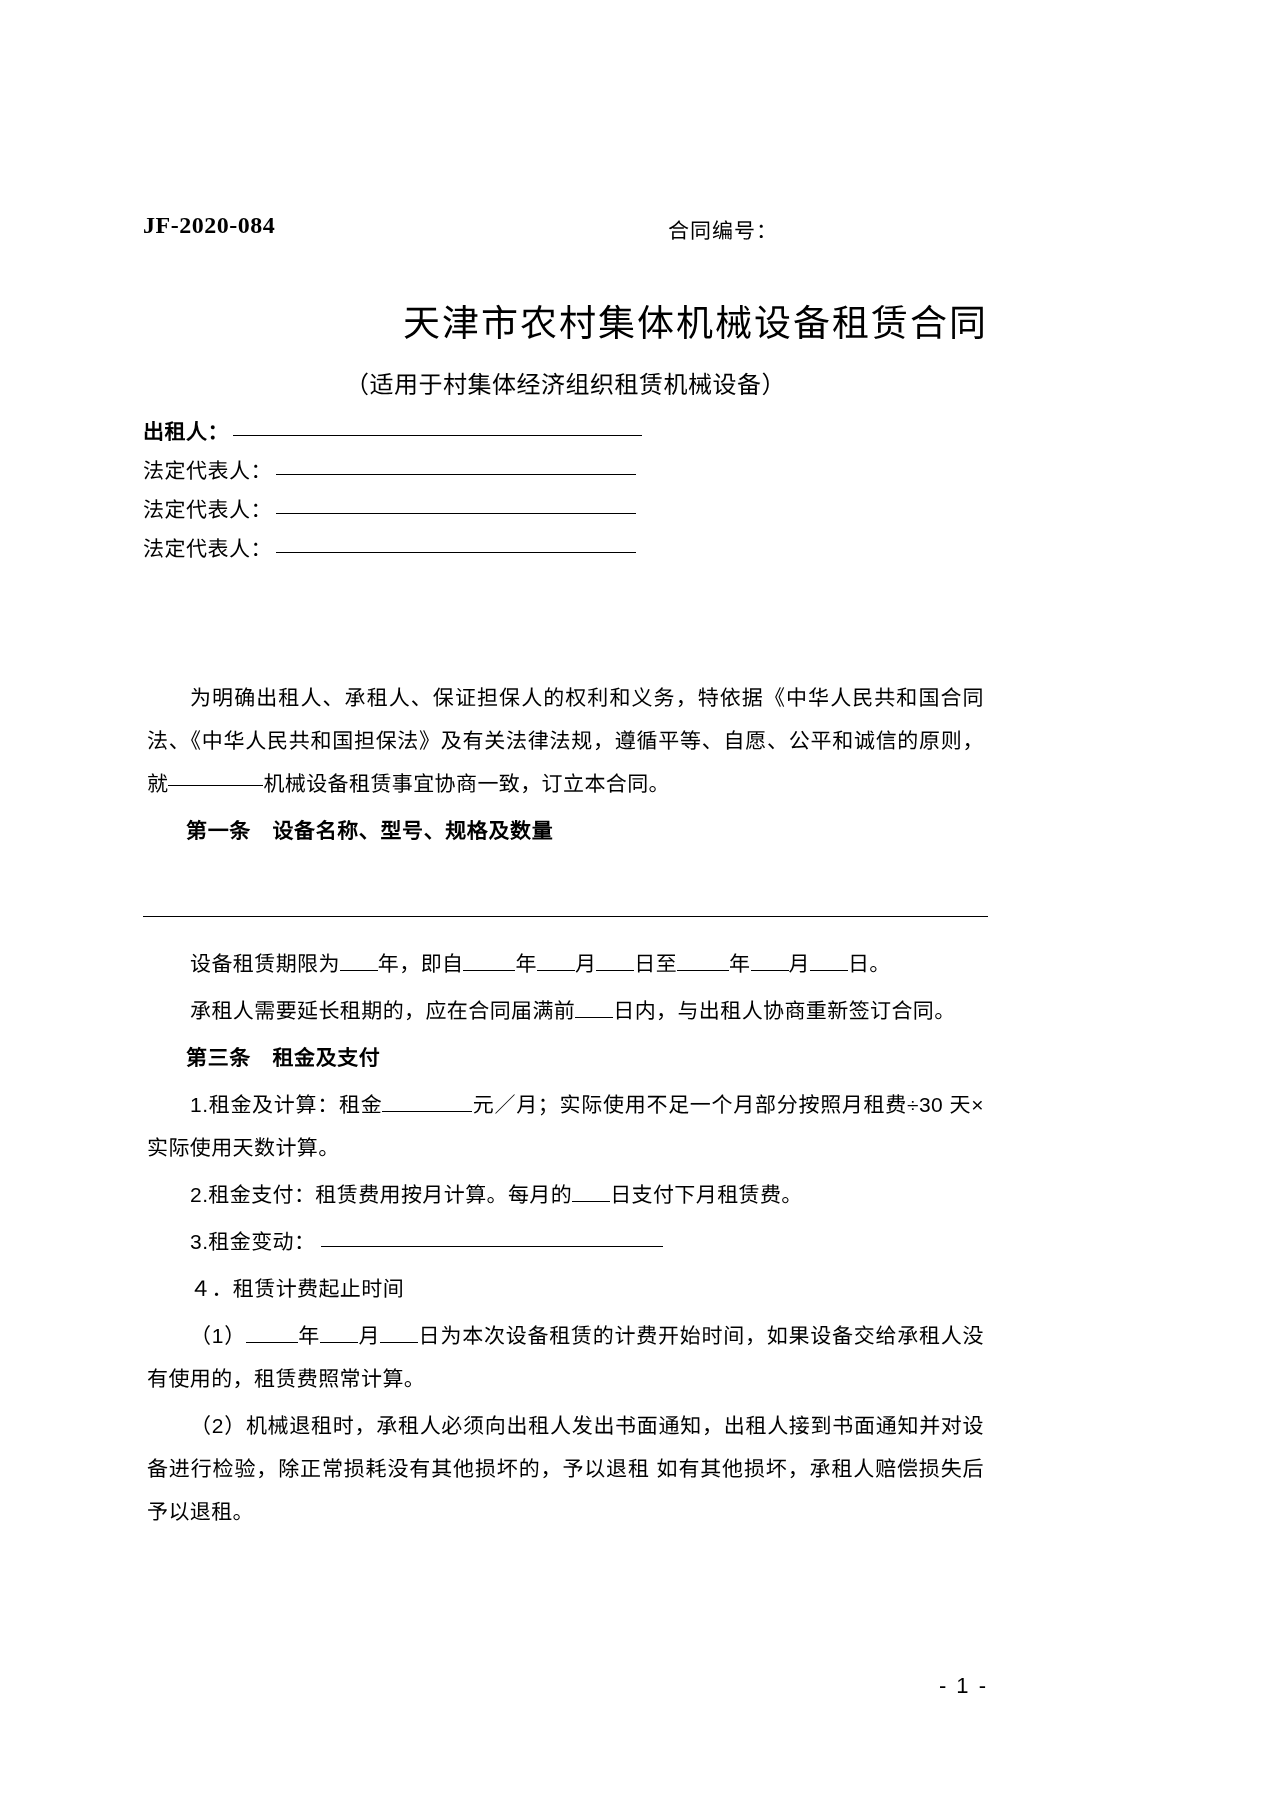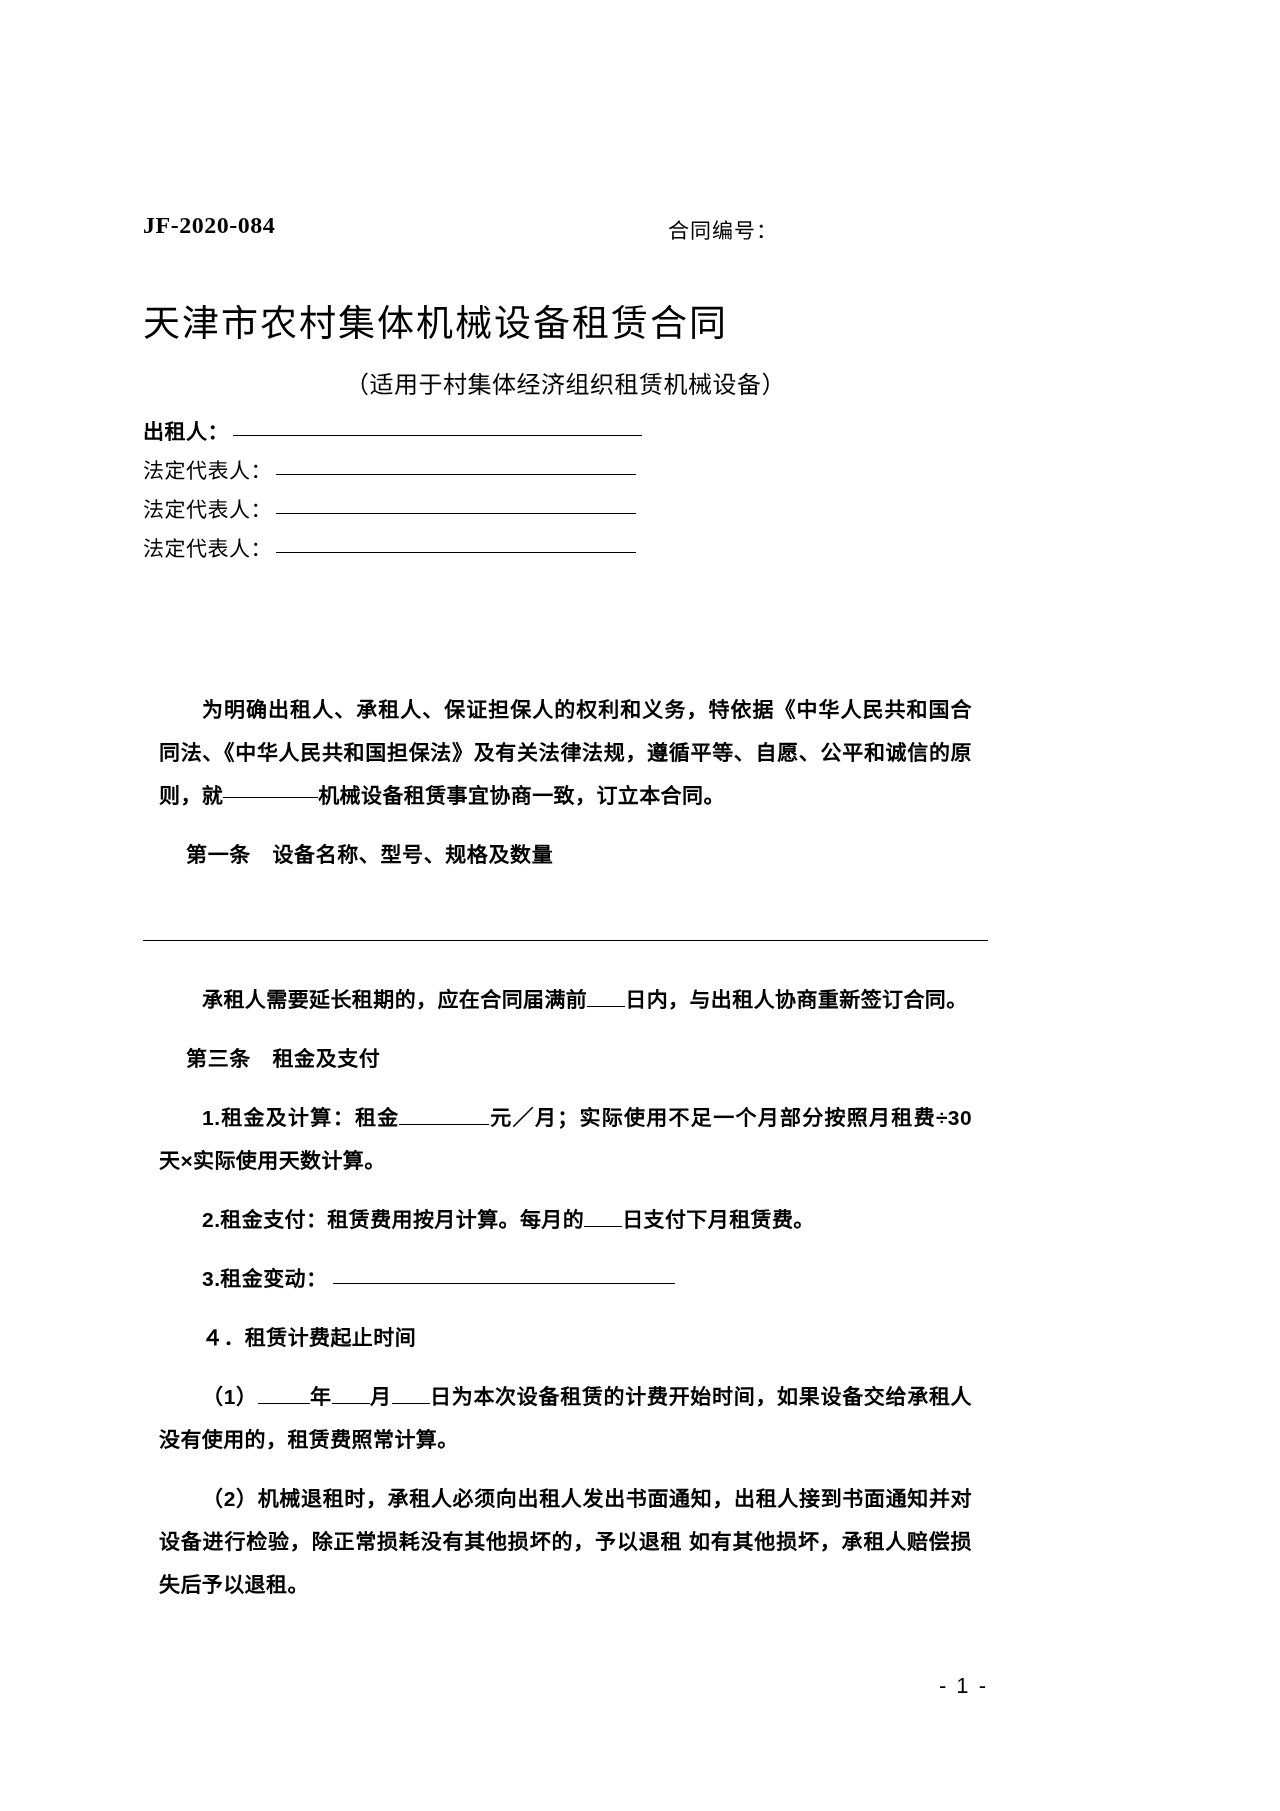--- a/index.html
+++ b/index.html
@@ -53,21 +53,21 @@
     letter-spacing: 1px;
     white-space: nowrap;
   }
 
   
   .doc-title {
     position: absolute;
     left: 0;
     top: 300px;
     width: 845px;
-    text-align: left;
+    text-align: right;
     font-size: 37px;
     font-weight: 500;
     letter-spacing: 2px;
     line-height: 1.3;
     white-space: nowrap;
   }
   .doc-subtitle {
     position: absolute;
     left: 0;
     top: 368px;
@@ -113,24 +113,23 @@
   .body-block {
     position: absolute;
     left: 0;
     top: 672px;
     width: 845px;
     font-size: 21px;
     line-height: 43px;
     letter-spacing: 0.4px;
   }
   .para {
-    margin: 16px;
+    margin: 4px;
     text-align: justify;
     text-justify: inter-ideograph;
-    font-weight: bold;
   }
   .para.indent {
     text-indent: 2.05em;
   }
   .heading {
     margin: 0;
     font-weight: bold;
     text-indent: 2.05em;
     letter-spacing: 0.6px;
   }
@@ -207,20 +206,21 @@
     <div class="body-block">
 
       <p class="para indent"><span>为明确出租人、承租人、保证担保人的权利和义务，特依据《中华人民共和国合同法、《中华人民共和国担保法》及有关法律法规，遵循平等、自愿、公平和诚信的原则，就</span><span class="field-rule" style="width:95px;"></span><span>机械设备租赁事宜协商一致，订立本合同。</span></p>
 
       <p class="heading">第一条　设备名称、型号、规格及数量</p>
       <div class="spacer-line"></div>
       <div style="height:43px;display:flex;align-items:center;">
         <span class="rule-long"></span>
       </div>
 
+      <p class="para indent"><span>设备租赁期限为</span><span class="blank-sm"></span><span>年，即自</span><span class="blank-md"></span><span>年</span><span class="blank-sm"></span><span>月</span><span class="blank-sm"></span><span>日至</span><span class="blank-md"></span><span>年</span><span class="blank-sm"></span><span>月</span><span class="blank-sm"></span><span>日。</span></p>
 
       <p class="para indent"><span>承租人需要延长租期的，应在合同届满前</span><span class="blank-sm"></span><span>日内，与出租人协商重新签订合同。</span></p>
 
       <p class="heading">第三条　租金及支付</p>
 
       <p class="para indent"><span>1.租金及计算：租金</span><span class="blank-xl"></span><span>元／月；实际使用不足一个月部分按照月租费÷30 天×实际使用天数计算。</span></p>
 
       <p class="para indent"><span>2.租金支付：租赁费用按月计算。每月的</span><span class="blank-sm"></span><span>日支付下月租赁费。</span></p>
 
       <p class="para indent"><span>3.租金变动：</span><span class="rule-mid"></span></p>

